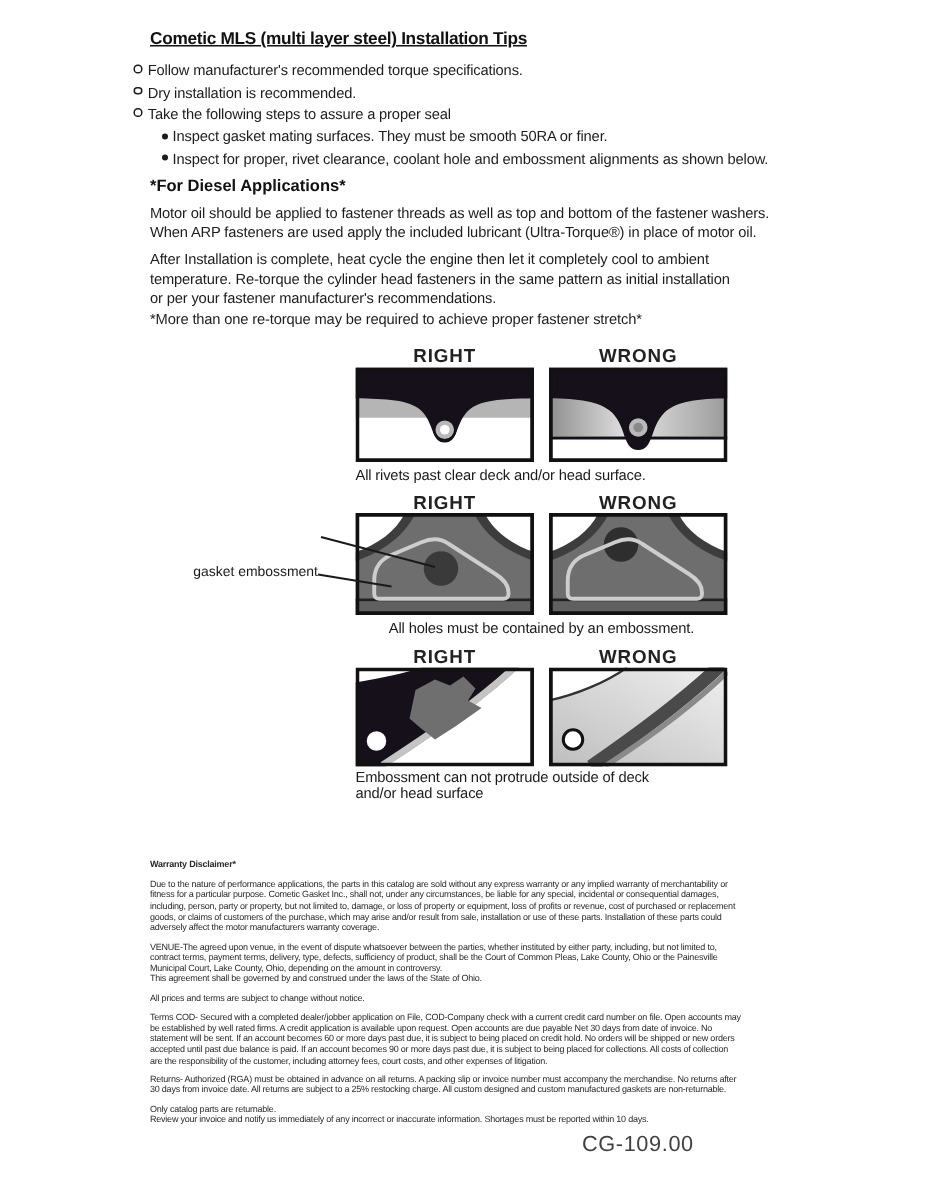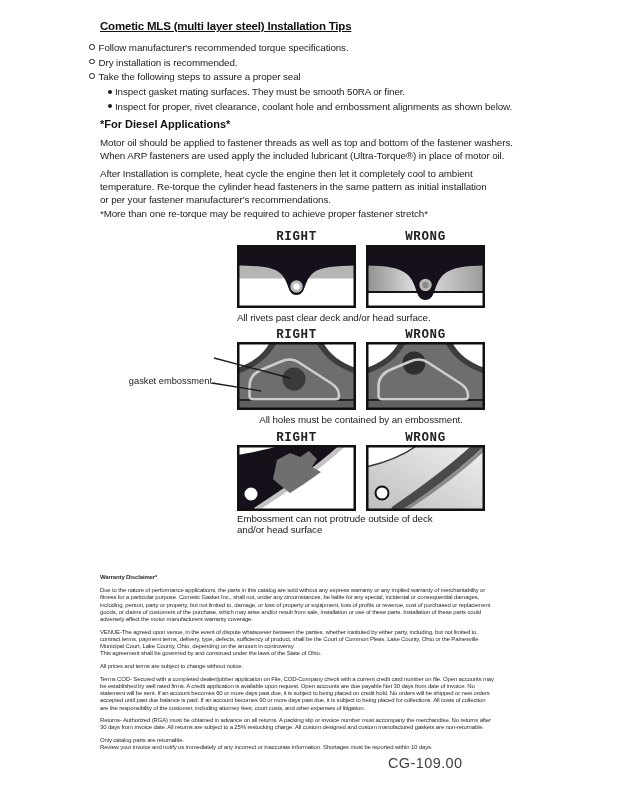--- a/index.html
+++ b/index.html
@@ -19,21 +19,21 @@
   .ring{display:inline-block;width:3.5px;height:3.5px;border:1px solid #1c1c1c;border-radius:50%;
     margin-right:4px;vertical-align:1.5px;}
   .dot{display:inline-block;width:4px;height:4px;background:#1c1c1c;border-radius:50%;
     margin-right:3px;vertical-align:1.5px;}
   .diesel-h{left:100px;top:118px;font-size:11px;font-weight:bold;color:#111;}
   .para{left:100px;font-size:9.8px;line-height:12.9px;letter-spacing:-0.1px;white-space:pre-line;width:460px;}
   .p1{top:137px;}
   .p2{top:168px;}
   .pnote{top:208px;}
   .diagrams{left:0;top:228px;width:618px;height:312px;}
-  .dlabel{font-size:12.5px;font-weight:600;letter-spacing:0.6px;color:#222;width:119px;text-align:center;font-family:Liberation Mono, monospace;}
+  .dlabel{font-size:12.5px;font-weight:600;letter-spacing:0.6px;color:#222;width:119px;text-align:center;}
   .cap{font-size:9.8px;color:#1a1a1a;letter-spacing:-0.1px;white-space:pre-line;}
   .panel{width:119px;}
   .side-label{font-size:9.3px;line-height:10.6px;color:#1a1a1a;text-align:right;white-space:pre-line;width:104px;}
   .leaders{left:0;top:0;width:618px;height:312px;pointer-events:none;z-index:5;}
   .disclaimer{left:100px;top:574px;width:478px;font-size:6px;line-height:7.2px;
     letter-spacing:-0.15px;color:#2b2b2b;}
   .disclaimer .dh{font-weight:bold;margin-bottom:6px;}
   .disclaimer p{margin:0 0 5.5px 0;white-space:pre-line;}
   .page-code{left:388px;top:755px;font-size:14.5px;letter-spacing:0.4px;color:#404040;}
   svg{display:block;}

